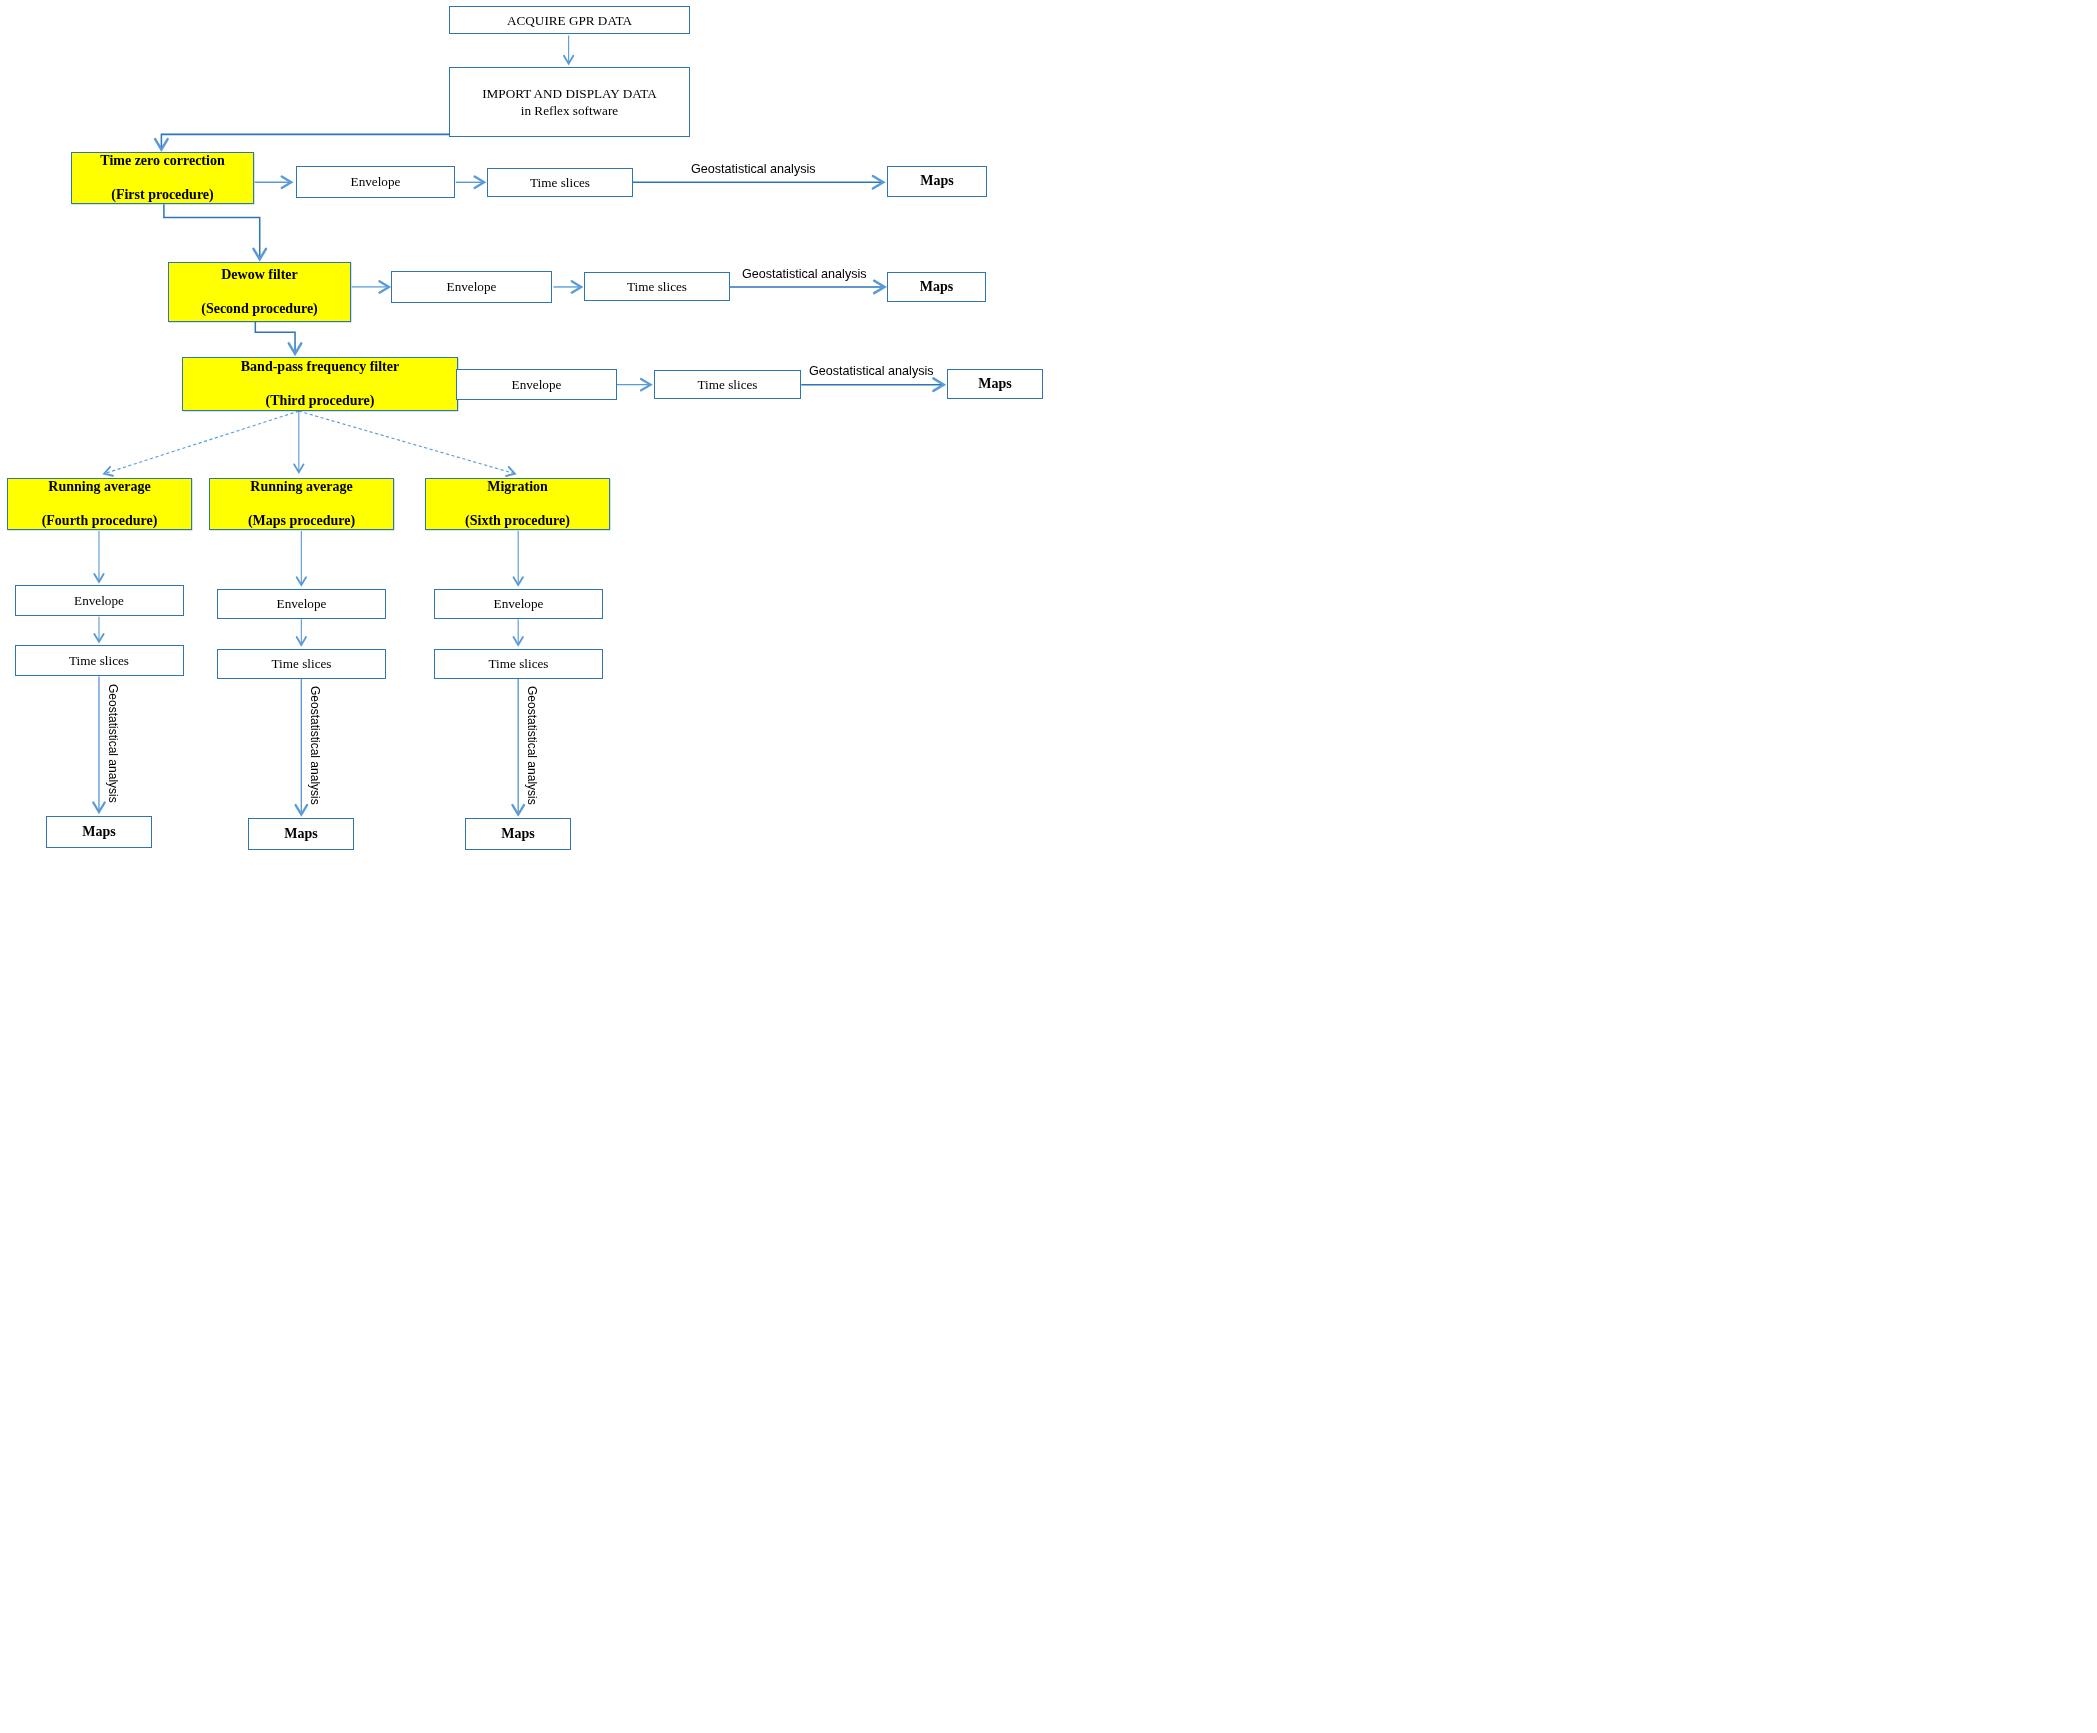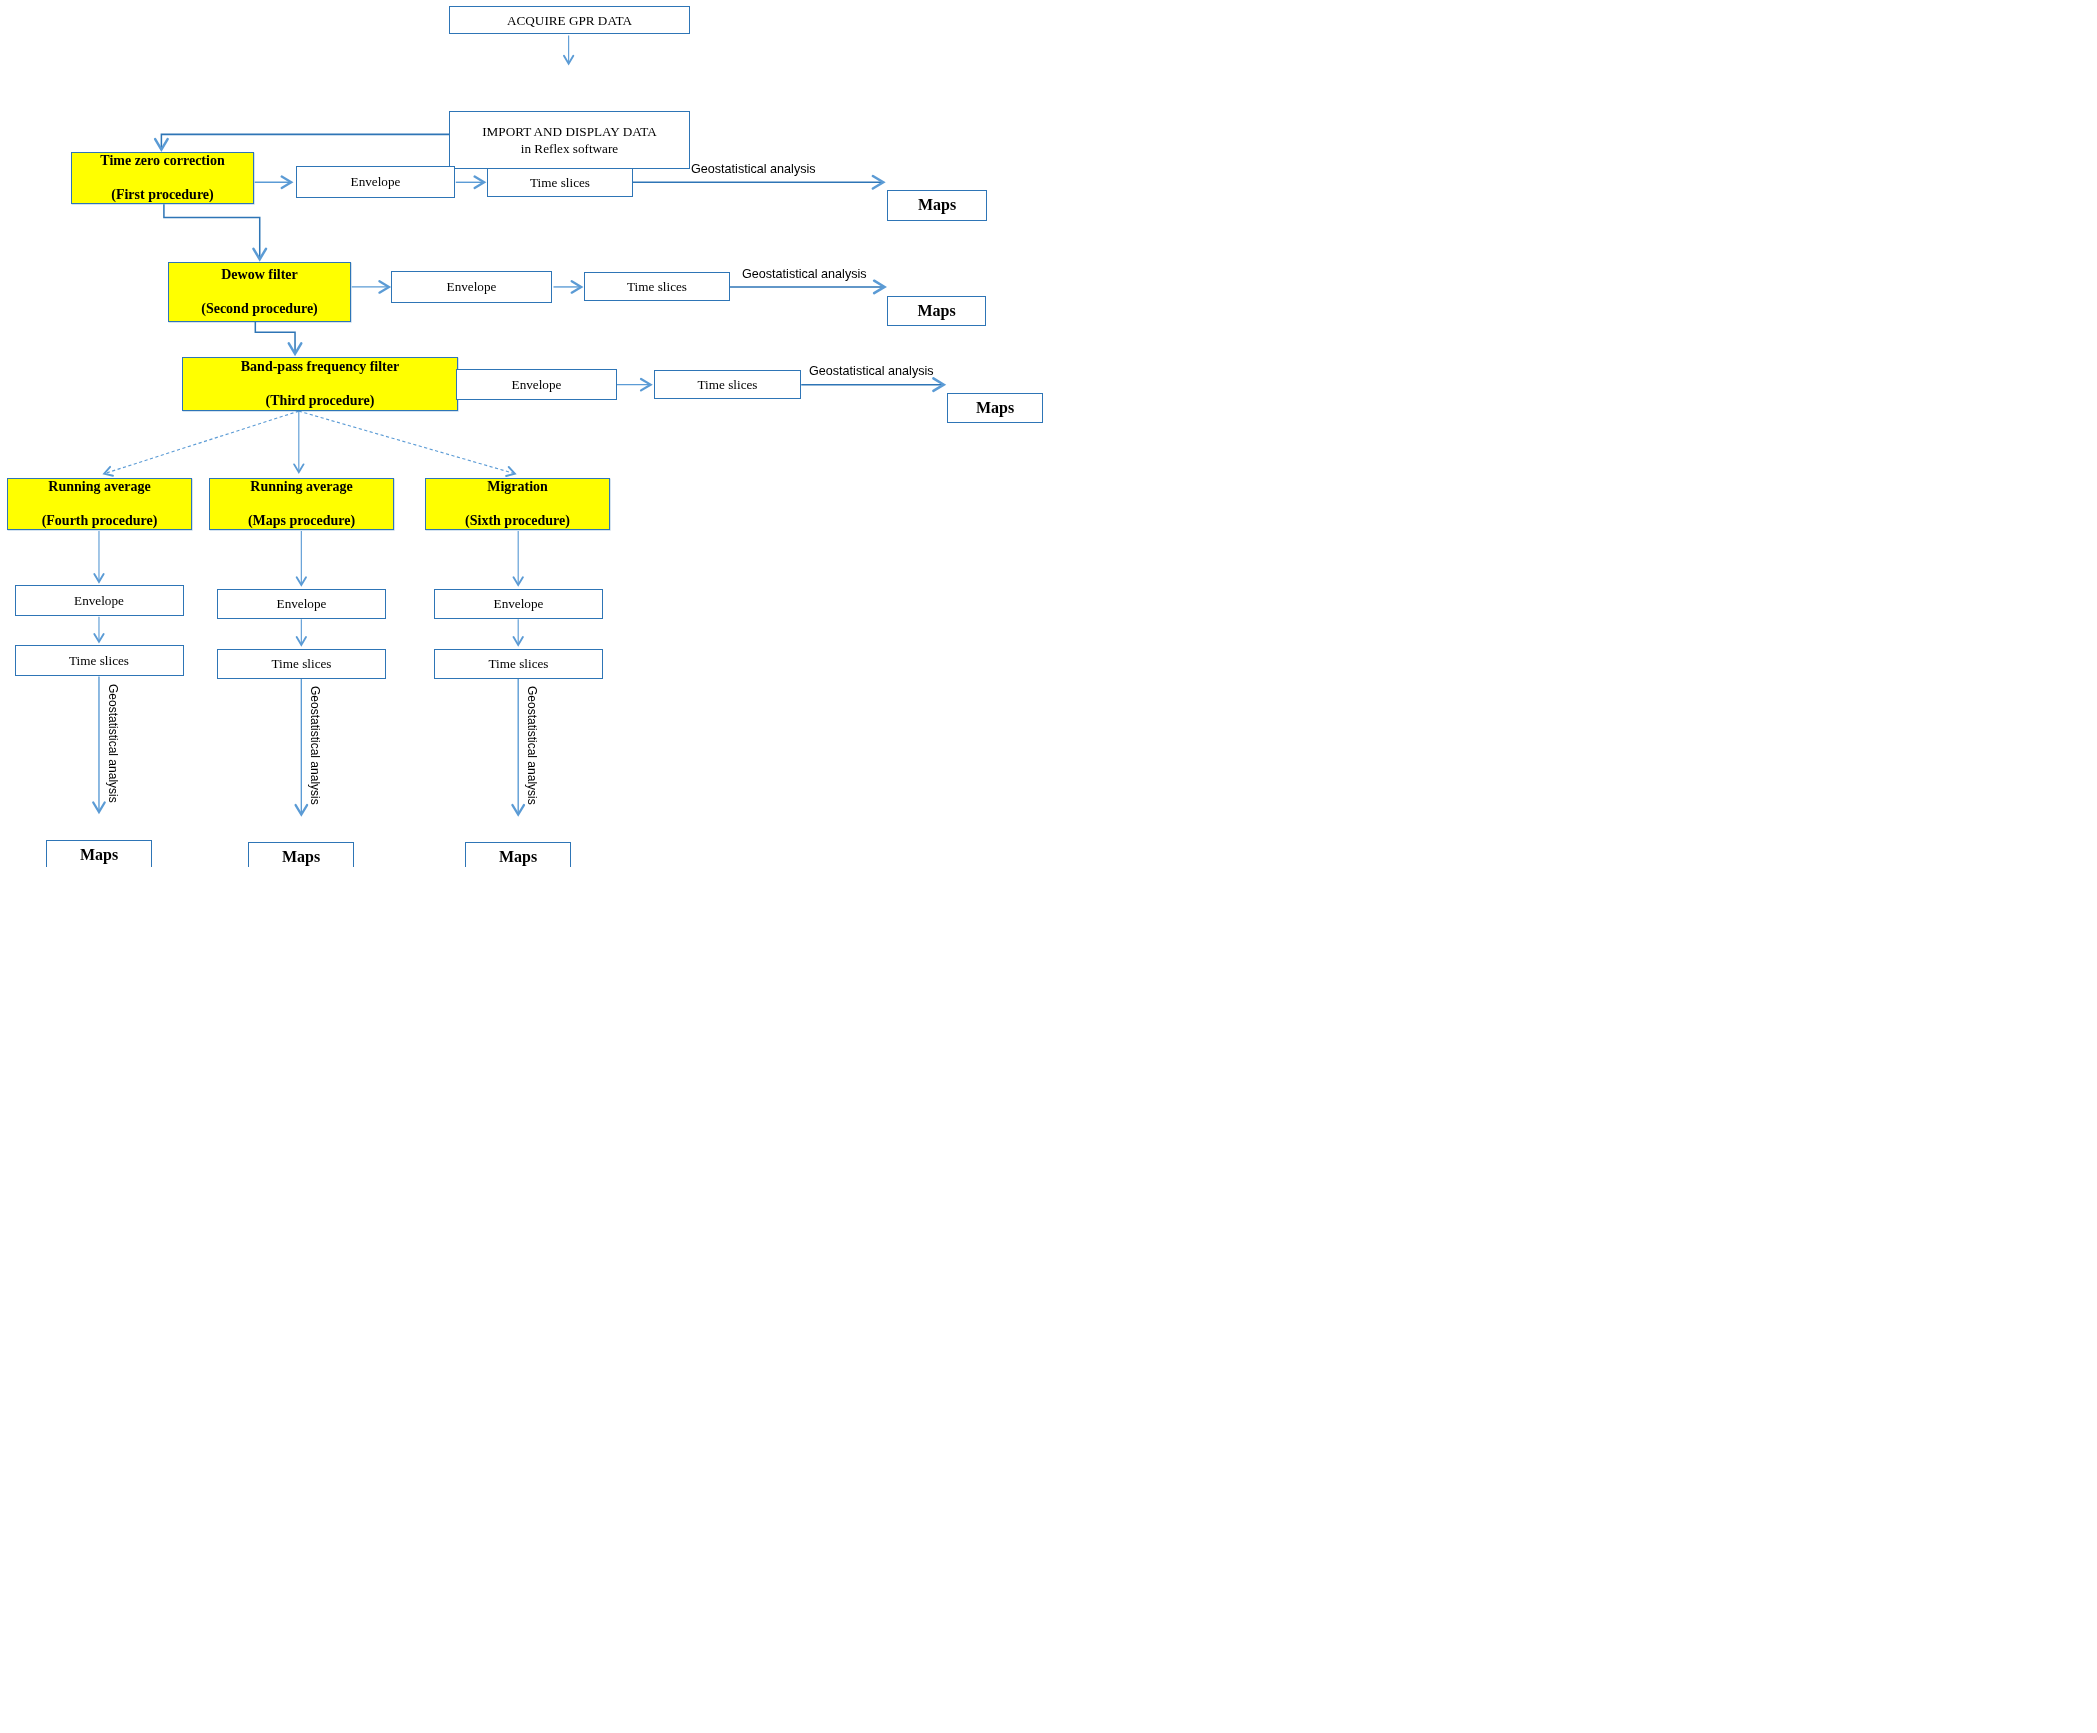--- a/index.html
+++ b/index.html
@@ -28,21 +28,21 @@
     display:flex;flex-direction:column;align-items:center;justify-content:center;
     background:#ffffff;border:1.3px solid var(--box_border,#2E75B6);
     color:var(--text_color,#000);font-size:13.2px;line-height:1.3;text-align:right;
   }
   .box.hl{
     background:var(--highlight_fill,#FFFF00);
     border-width:1.9px;font-weight:bold;font-size:14px;
     box-shadow:0.6px 0.6px 0 rgba(46,117,182,.35);
     gap:15px;
   }
-  .box.bold{font-weight:bold;font-size:16px;margin-top:24px;}
+  .box.bold{font-weight:bold;font-size:14px;}
   .slabel{
     position:absolute;font-family:"Liberation Sans", sans-serif;
     font-size:12.6px;color:var(--text_color,#000);white-space:nowrap;
   }
   .vlabel{
     position:absolute;writing-mode:vertical-rl;text-orientation:mixed;
     font-family:"Liberation Sans", sans-serif;font-size:12px;
     color:var(--text_color,#000);white-space:nowrap;
   }
 </style>
@@ -88,21 +88,21 @@
     <path class="w-light" d="M822,982 V1022" marker-end="url(#vhead)"></path>
 
     <path class="w-mid" d="M157,1073 V1287" marker-end="url(#vhead)"></path>
     <path class="w-mid" d="M478,1077 V1291" marker-end="url(#vhead)"></path>
     <path class="w-mid" d="M822,1077 V1291" marker-end="url(#vhead)"></path>
   </svg>
 
   <div class="box" style="left:449px;top:6.3px;width:241px;height:28px;">
     <span>ACQUIRE GPR DATA</span>
   </div>
-  <div class="box" style="left:449px;top:67px;width:241px;height:58px;margin-top:44px;">
+  <div class="box" style="left:449px;top:67px;width:241px;height:70px;">
     <span>IMPORT AND DISPLAY DATA</span>
     <span>in Reflex software</span>
   </div>
 
   <div class="box hl" style="left:71px;top:152px;width:183px;height:52px;">
     <span>Time zero correction</span>
     <span>(First procedure)</span>
   </div>
   <div class="box" style="left:296px;top:166px;width:159px;height:31.5px;">
     <span>Envelope</span>

